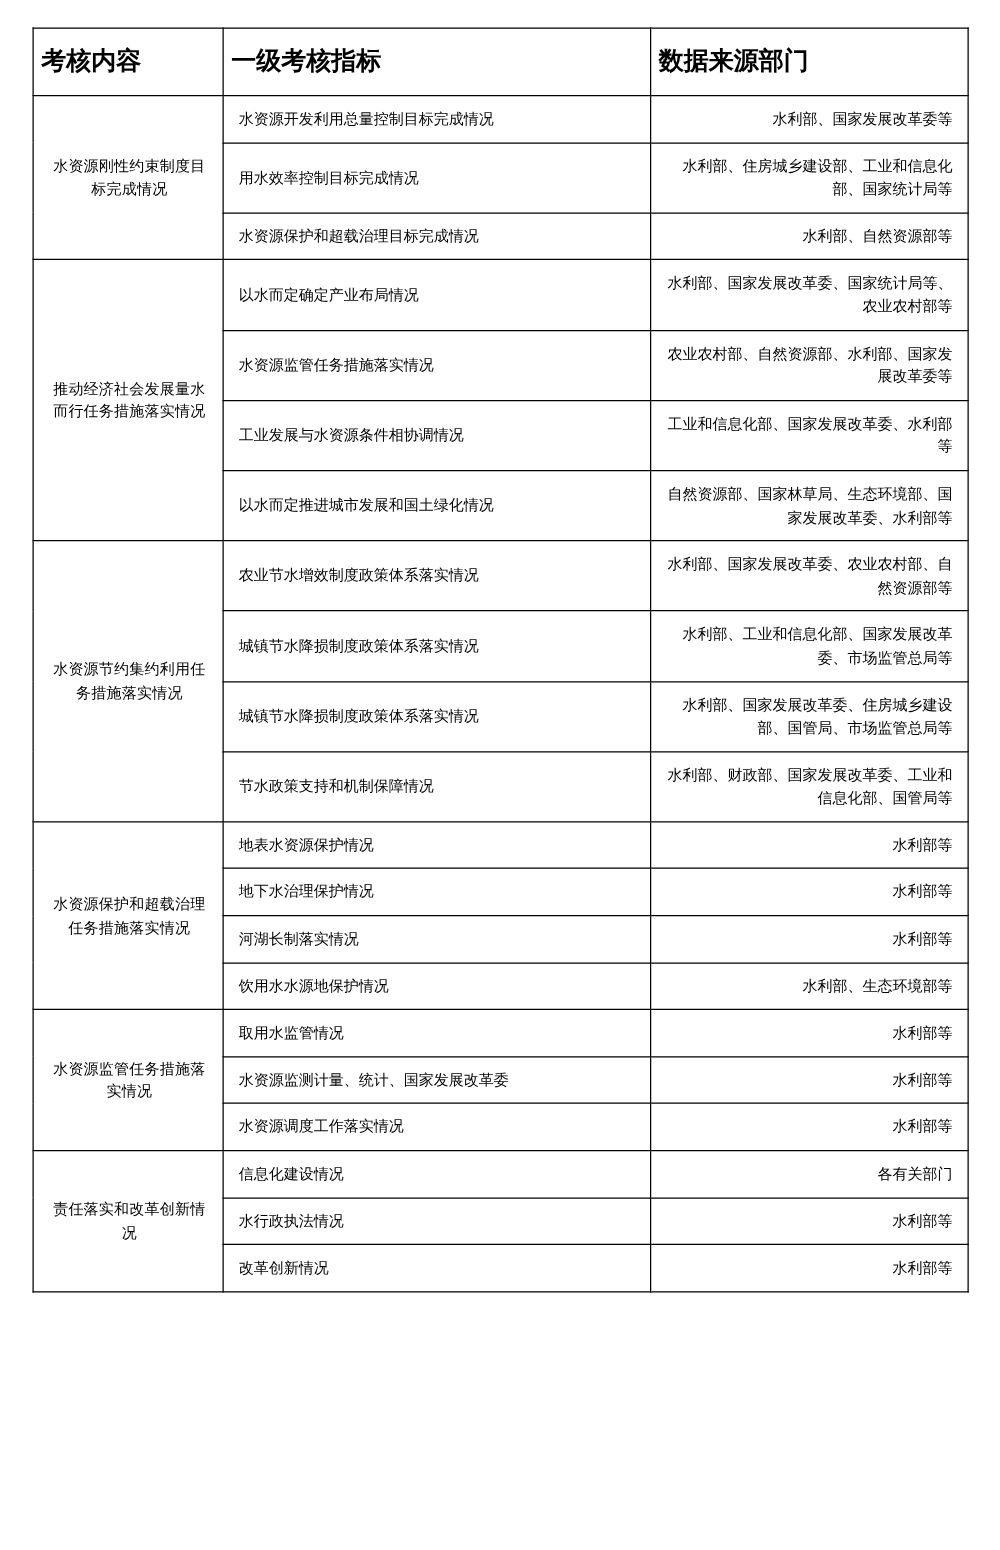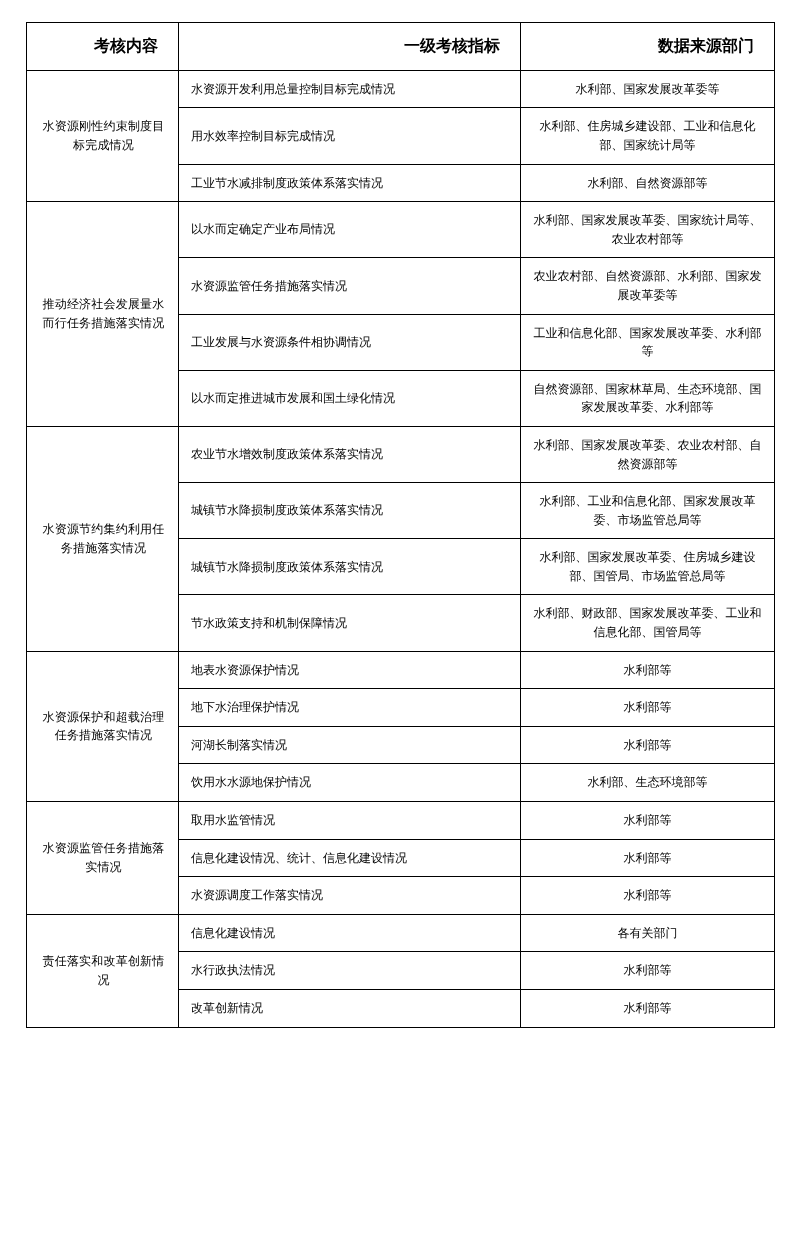--- a/index.html
+++ b/index.html
@@ -33,38 +33,38 @@
 
   table.assess-table th,
   table.assess-table td {
     border: 1px solid #000;
     vertical-align: middle;
     font-size: 12px;
     line-height: 1.55;
     padding-left: 12px;
   }
   table.assess-table thead th {
-    text-align: right;
+    text-align: left;
     font-weight: bold;
-    padding: 11px 20px;
-    font-size: 16px;
+    padding: 11px 6px;
+    font-size: 20px;
   }
   td.cat {
     text-align: center;
     padding: 8px 10px;
     letter-spacing: 0.2px;
     margin-top: 12px;
   }
   td.ind {
     padding: 9px 12px;
     text-align: left;
   }
   td.dept {
     padding: 9px 12px;
-    text-align: center;
+    text-align: right;
   }
 </style>
 </head>
 <body>
 
 <div class="page">
   <table class="assess-table">
     <colgroup>
       <col class="c1">
         <col class="c2">
@@ -82,21 +82,21 @@
       <tr>
         <td class="cat" rowspan="3">水资源刚性约束制度目标完成情况</td>
         <td class="ind">水资源开发利用总量控制目标完成情况</td>
         <td class="dept">水利部、国家发展改革委等</td>
       </tr>
       <tr>
         <td class="ind">用水效率控制目标完成情况</td>
         <td class="dept">水利部、住房城乡建设部、工业和信息化部、国家统计局等</td>
       </tr>
       <tr>
-        <td class="ind">工业节水减排制度政策体系落实情况</td>
+        <td class="ind">水资源保护和超载治理目标完成情况</td>
         <td class="dept">水利部、自然资源部等</td>
       </tr>
 
       <tr>
         <td class="cat" rowspan="4">推动经济社会发展量水而行任务措施落实情况</td>
         <td class="ind">以水而定确定产业布局情况</td>
         <td class="dept">水利部、国家发展改革委、国家统计局等、农业农村部等</td>
       </tr>
       <tr>
         <td class="ind">水资源监管任务措施落实情况</td>
@@ -146,21 +146,21 @@
         <td class="ind">饮用水水源地保护情况</td>
         <td class="dept">水利部、生态环境部等</td>
       </tr>
 
       <tr>
         <td class="cat" rowspan="3">水资源监管任务措施落实情况</td>
         <td class="ind">取用水监管情况</td>
         <td class="dept">水利部等</td>
       </tr>
       <tr>
-        <td class="ind">信息化建设情况、统计、信息化建设情况</td>
+        <td class="ind">水资源监测计量、统计、国家发展改革委</td>
         <td class="dept">水利部等</td>
       </tr>
       <tr>
         <td class="ind">水资源调度工作落实情况</td>
         <td class="dept">水利部等</td>
       </tr>
 
       <tr>
         <td class="cat" rowspan="3">责任落实和改革创新情况</td>
         <td class="ind">信息化建设情况</td>

